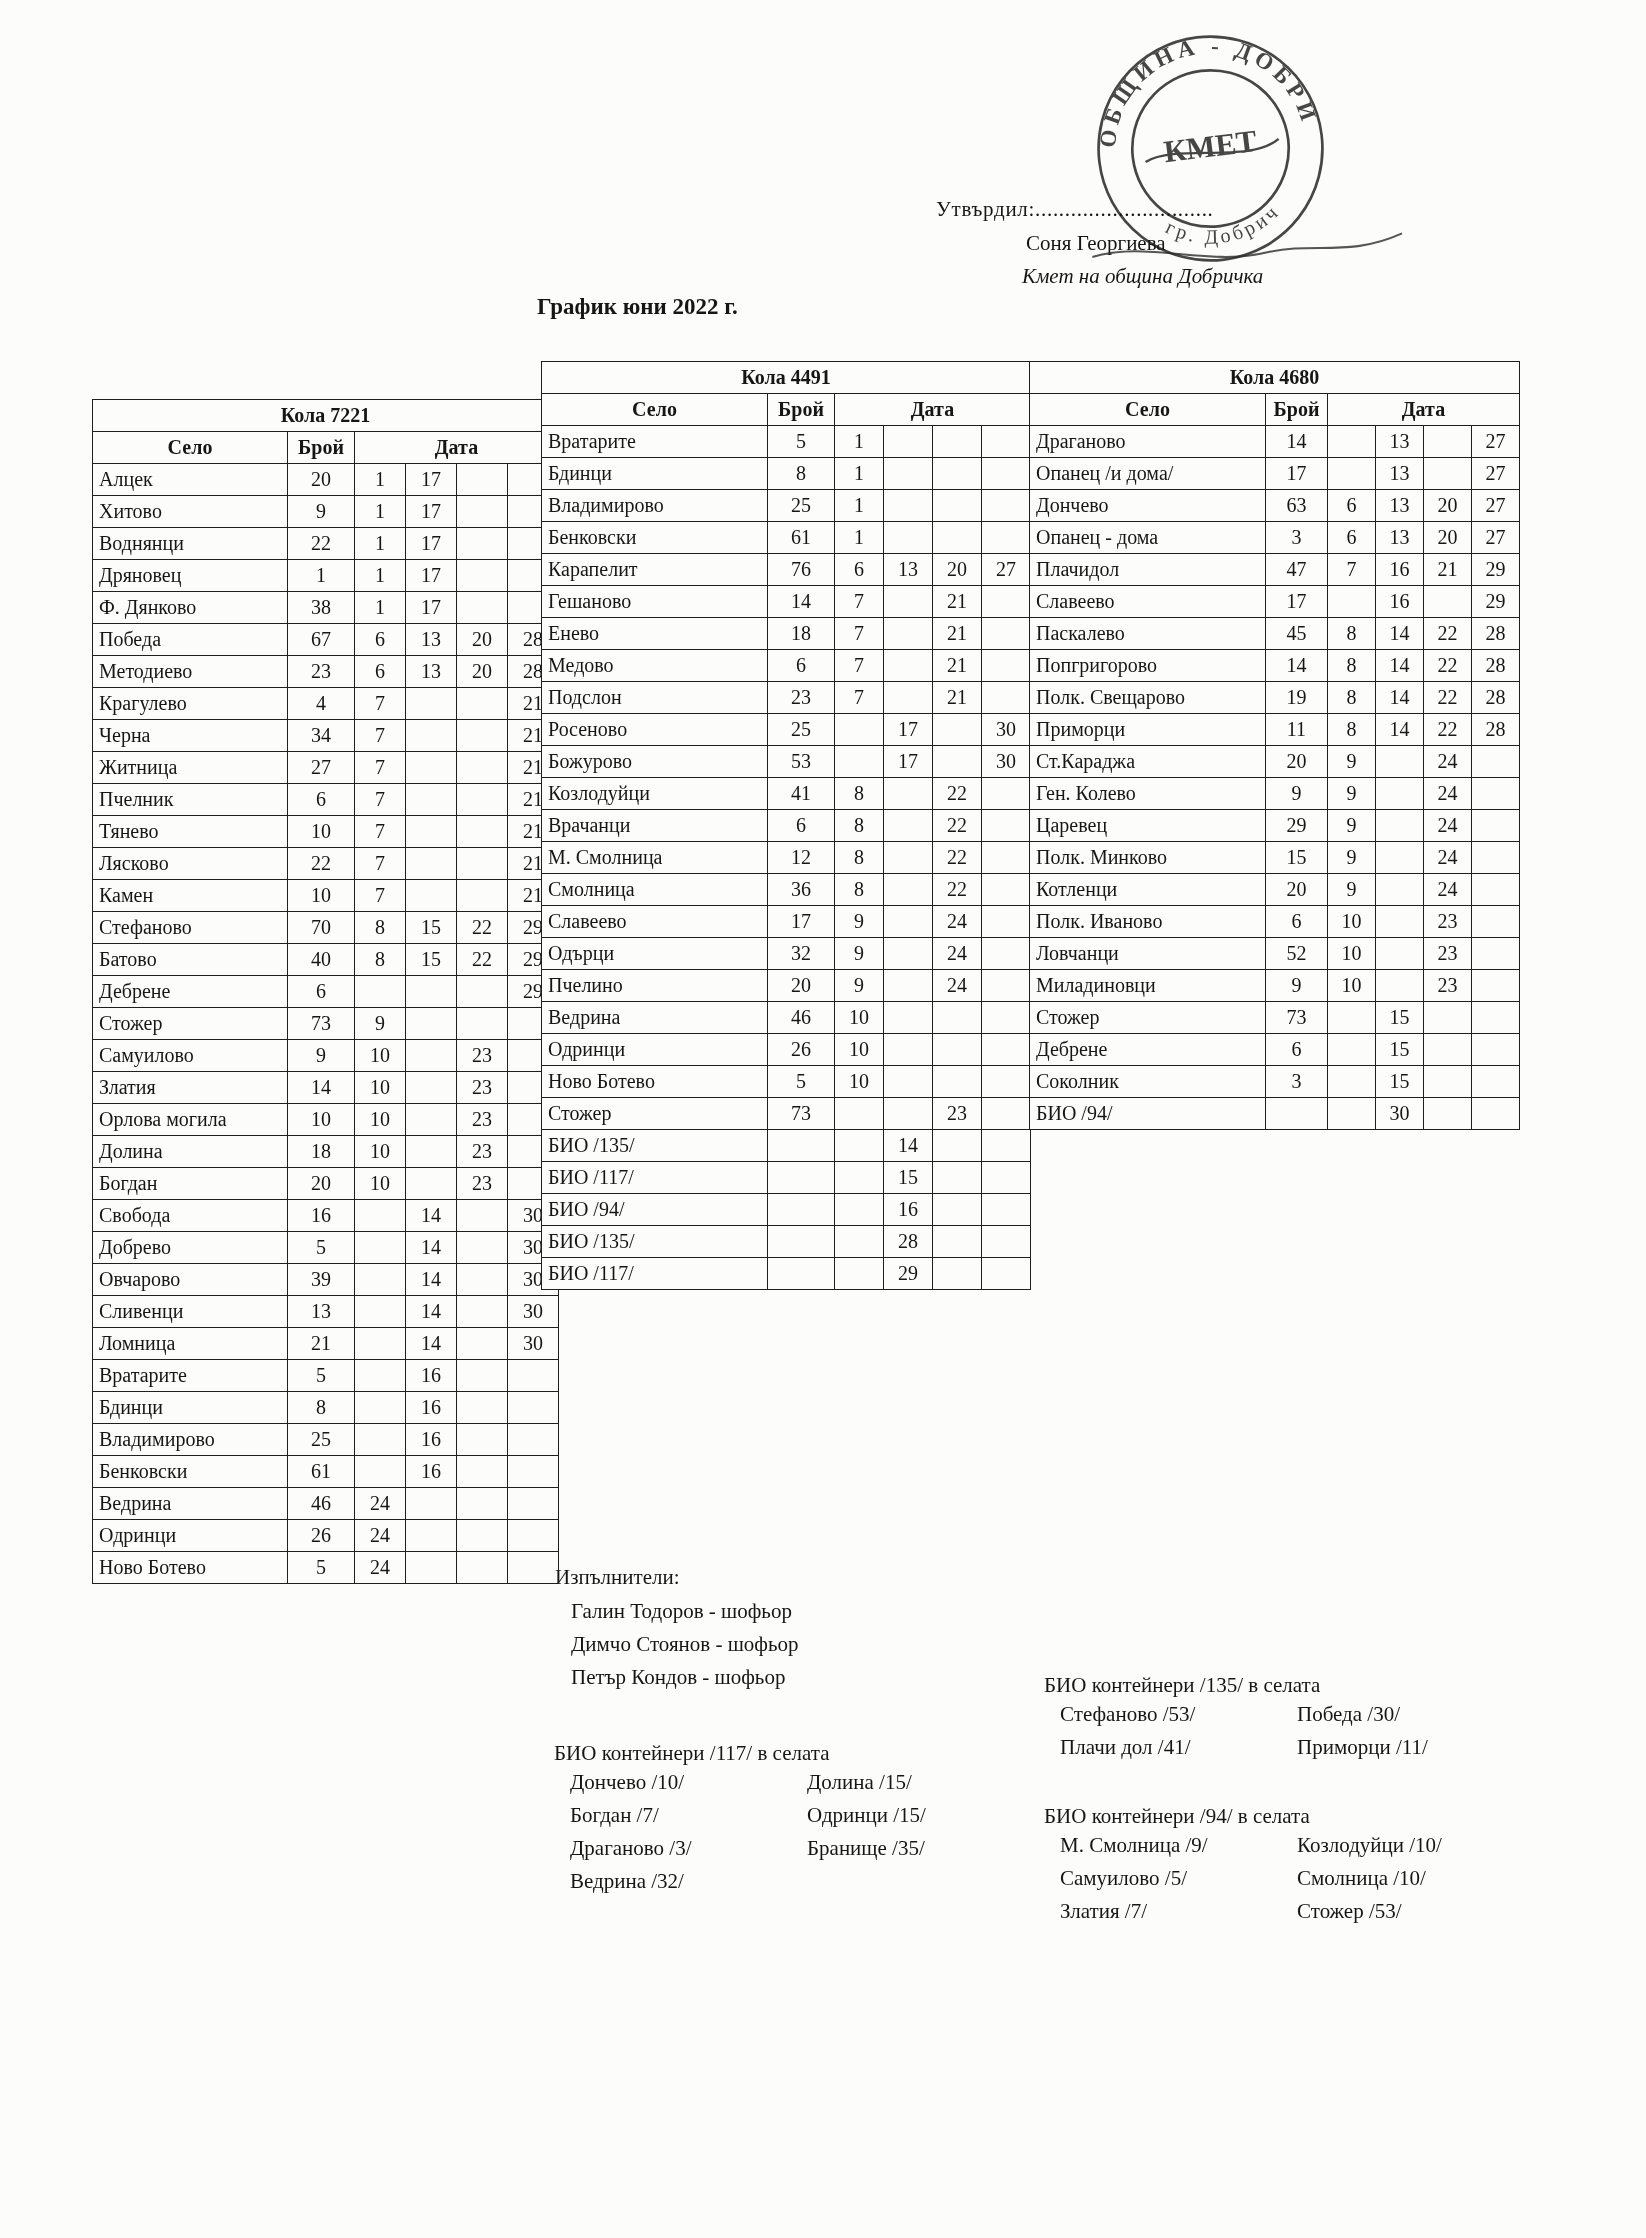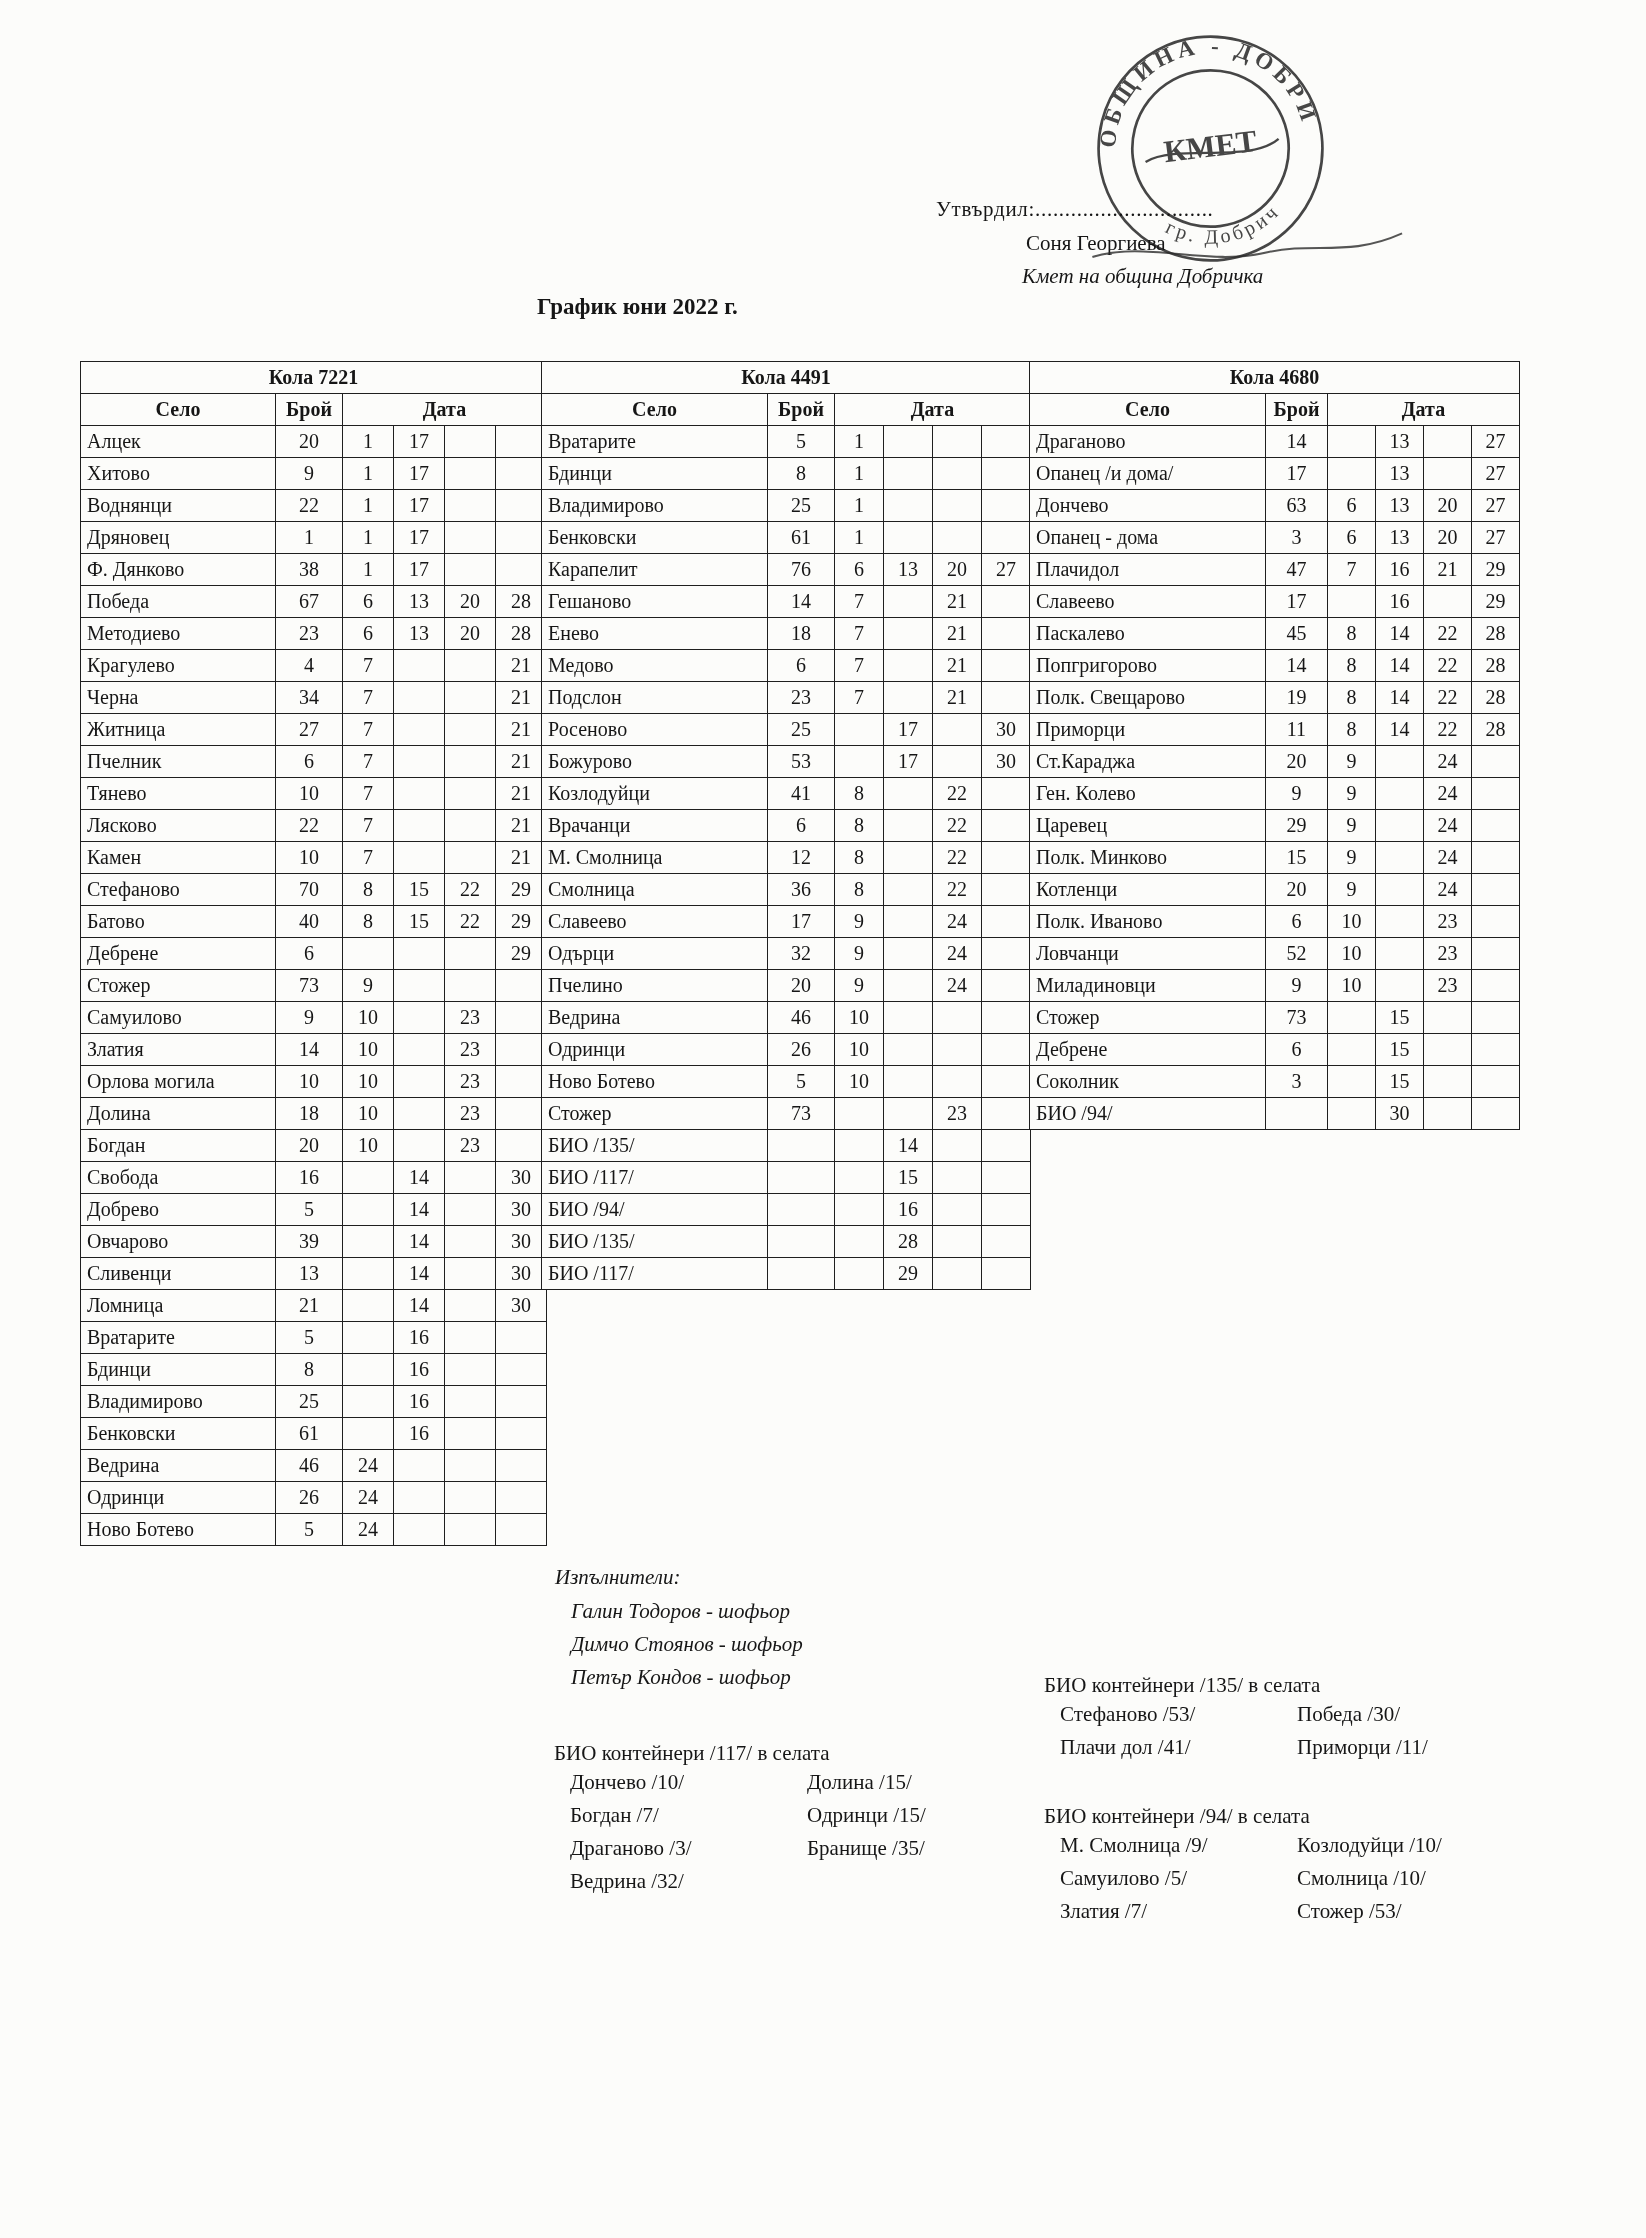--- a/index.html
+++ b/index.html
@@ -28,29 +28,29 @@
     height:32px;
     padding:0 4px;
     line-height:1.05;
     white-space:nowrap;
     overflow:hidden;
     vertical-align:middle;
   }
   table.sched thead th { font-weight:bold; text-align:center; }
   table.sched td.village { text-align:left; padding-left:6px; }
   table.sched td.num { text-align:center; padding:0 1.3px; }
-  #t0 { left:80px; width:465px; }
+  #t0 { left:92px; width:465px;margin-top:38px; }
   #t1 { left:541px; width:487px; }
   #t2 { left:1029px; width:489px; }
 
   
   .block { position:absolute; font-size:21px; }
   .block .btitle { font-weight:normal; }
   .block .line, .block .pairline { height:33px; line-height:33px;margin-left:16px; }
-  #executors { left:555px; top:1560px;font-style:italic; }
+  #executors { left:555px; top:1560px; }
   #executors .btitle { height:35px; line-height:35px; }
   #bio135 { left:1044px; top:1673px; }
   #bio117 { left:554px; top:1741px; }
   #bio94  { left:1044px; top:1804px; }
   .pairline .c1 { display:inline-block; width:237px; }
   .pairline .c2 { display:inline-block; }
 </style>
 </head>
 <body>
 

